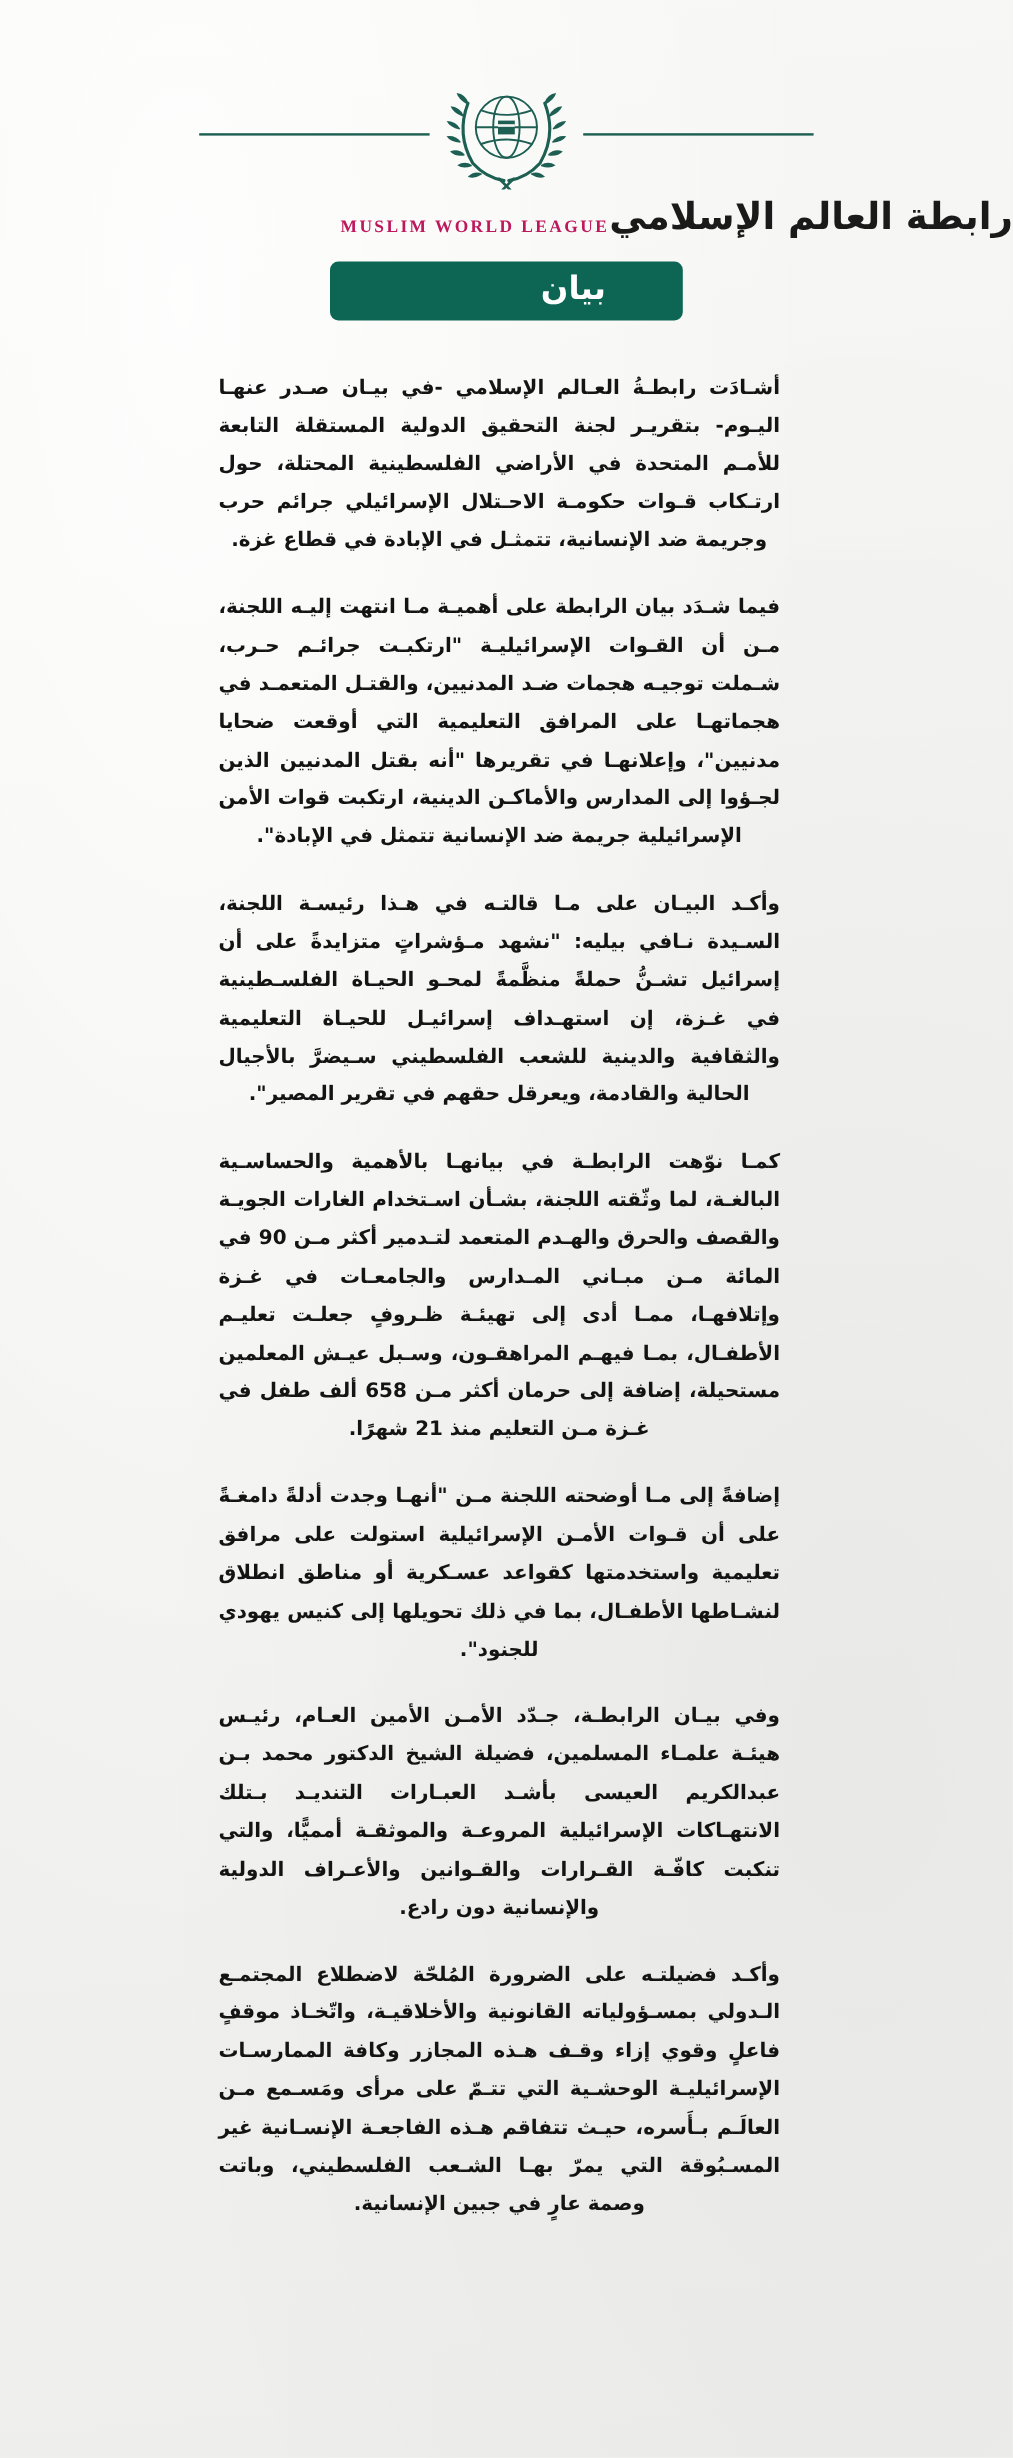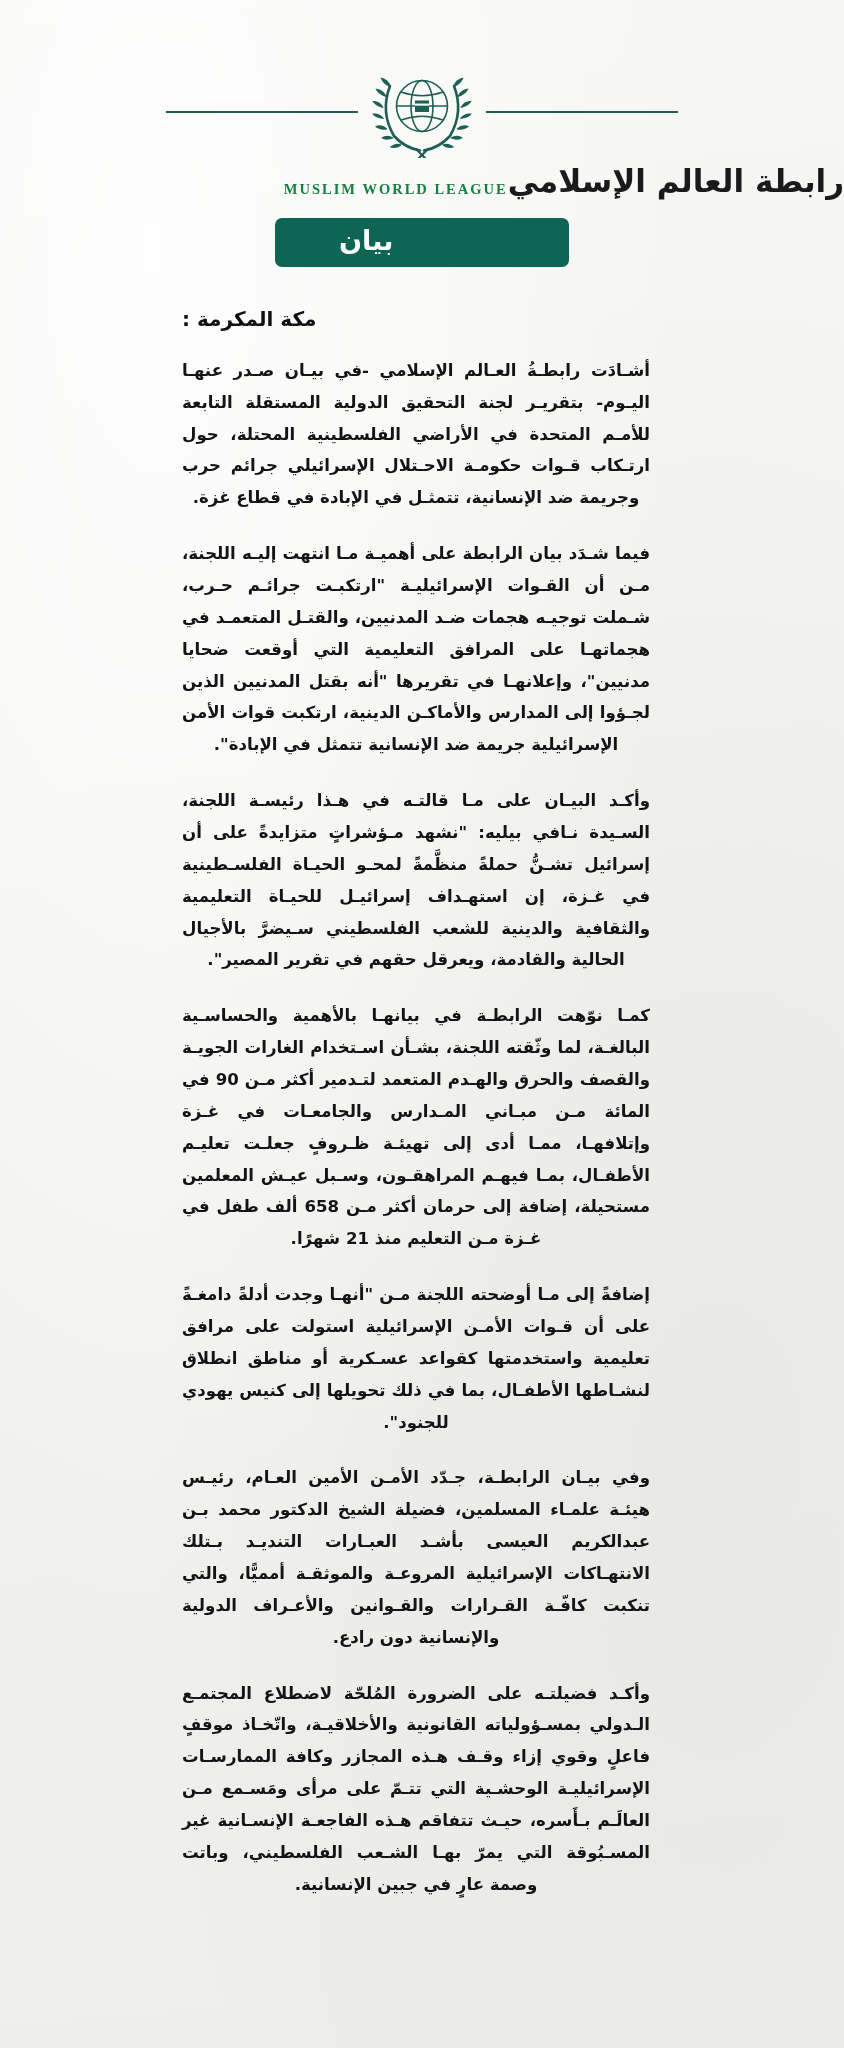--- a/index.html
+++ b/index.html
@@ -69,38 +69,38 @@
     line-height:1.25;
     letter-spacing:0px;
     direction:rtl;
   }
   .wordmark-en{
     margin-top:16px;
     font-family:"Liberation Serif","DejaVu Serif",serif;
     font-size:14.5px;
     font-weight:700;
     letter-spacing:2.0px;
-    color:#15803d;
+    color:#be185d;
     direction:ltr;
   }
   .banner-wrap{
     margin-top:17px;
     display:flex;justify-content:center;
   }
   .banner{
     background:#0d6654;
     color:#ffffff;
     border-radius:7px;
     padding:7px 64px 11px 64px;
     font-size:27px;
     font-weight:700;
     line-height:1.15;
     letter-spacing:1px;
     min-width:166px;
-    text-align:left;
+    text-align:right;
     direction:rtl;
   }
 
   
   .body{
     margin:0 auto;
     width:480px;
     padding-top:40px;
     direction:rtl;
     text-align:justify;
@@ -189,21 +189,20 @@
         <div class="wordmark-ar">رابطة العالم الإسلامي</div>
         <div class="wordmark-en">MUSLIM WORLD LEAGUE</div>
       </div>
 
       <div class="banner-wrap">
         <div class="banner">بيان</div>
       </div>
     </div>
 
     <div class="body">
-      <div class="dateline">مكة المكرمة :</div>
       <div>
         <p class="para">أشـادَت رابطـةُ العـالم الإسلامي -في بيـان صـدر عنهـا اليـوم- بتقريـر لجنة التحقيق الدولية المستقلة التابعة للأمـم المتحدة في الأراضي الفلسطينية المحتلة، حول ارتـكاب قـوات حكومـة الاحـتلال الإسرائيلي جرائم حرب وجريمة ضد الإنسانية، تتمثـل في الإبادة في قطاع غزة.</p>
         <p class="para">فيما شـدَد بيان الرابطة على أهميـة مـا انتهت إليـه اللجنة، مـن أن القـوات الإسرائيليـة "ارتكبـت جرائـم حـرب، شـملت توجيـه هجمات ضـد المدنيين، والقتـل المتعمـد في هجماتهـا على المرافق التعليمية التي أوقعت ضحايا مدنيين"، وإعلانهـا في تقريرها "أنه بقتل المدنيين الذين لجـؤوا إلى المدارس والأماكـن الدينية، ارتكبت قوات الأمن الإسرائيلية جريمة ضد الإنسانية تتمثل في الإبادة".</p>
         <p class="para">وأكـد البيـان على مـا قالتـه في هـذا رئيسـة اللجنة، السـيدة نـافي بيليه: "نشهد مـؤشراتٍ متزايدةً على أن إسرائيل تشـنُّ حملةً منظَّمةً لمحـو الحيـاة الفلسـطينية في غـزة، إن استهـداف إسرائيـل للحيـاة التعليمية والثقافية والدينية للشعب الفلسطيني سـيضرَّ بالأجيال الحالية والقادمة، ويعرقل حقهم في تقرير المصير".</p>
         <p class="para">كمـا نوّهت الرابطـة في بيانهـا بالأهمية والحساسـية البالغـة، لما وثّقته اللجنة، بشـأن اسـتخدام الغارات الجويـة والقصف والحرق والهـدم المتعمد لتـدمير أكثر مـن 90 في المائة مـن مبـاني المـدارس والجامعـات في غـزة وإتلافهـا، ممـا أدى إلى تهيئـة ظـروفٍ جعلـت تعليـم الأطفـال، بمـا فيهـم المراهقـون، وسـبل عيـش المعلمين مستحيلة، إضافة إلى حرمان أكثر مـن 658 ألف طفل في غـزة مـن التعليم منذ 21 شهرًا.</p>
         <p class="para">إضافةً إلى مـا أوضحته اللجنة مـن "أنهـا وجدت أدلةً دامغـةً على أن قـوات الأمـن الإسرائيلية استولت على مرافق تعليمية واستخدمتها كقواعد عسـكرية أو مناطق انطلاق لنشـاطها الأطفـال، بما في ذلك تحويلها إلى كنيس يهودي للجنود".</p>
         <p class="para">وفي بيـان الرابطـة، جـدّد الأمـن الأمين العـام، رئيـس هيئـة علمـاء المسلمين، فضيلة الشيخ الدكتور محمد بـن عبدالكريم العيسى بأشـد العبـارات التنديـد بـتلك الانتهـاكات الإسرائيلية المروعـة والموثقـة أمميًّا، والتي تنكبت كافّـة القـرارات والقـوانين والأعـراف الدولية والإنسانية دون رادع.</p>
         <p class="para">وأكـد فضيلتـه على الضرورة المُلحّة لاضطلاع المجتمـع الـدولي بمسـؤولياته القانونية والأخلاقيـة، واتّخـاذ موقفٍ فاعلٍ وقوي إزاء وقـف هـذه المجازر وكافة الممارسـات الإسرائيليـة الوحشـية التي تتـمّ على مرأى ومَسـمع مـن العالَـم بـأَسره، حيـث تتفاقم هـذه الفاجعـة الإنسـانية غير المسـبُوقة التي يمرّ بهـا الشـعب الفلسطيني، وباتت وصمة عارٍ في جبين الإنسانية.</p>
       </div>
     </div>

